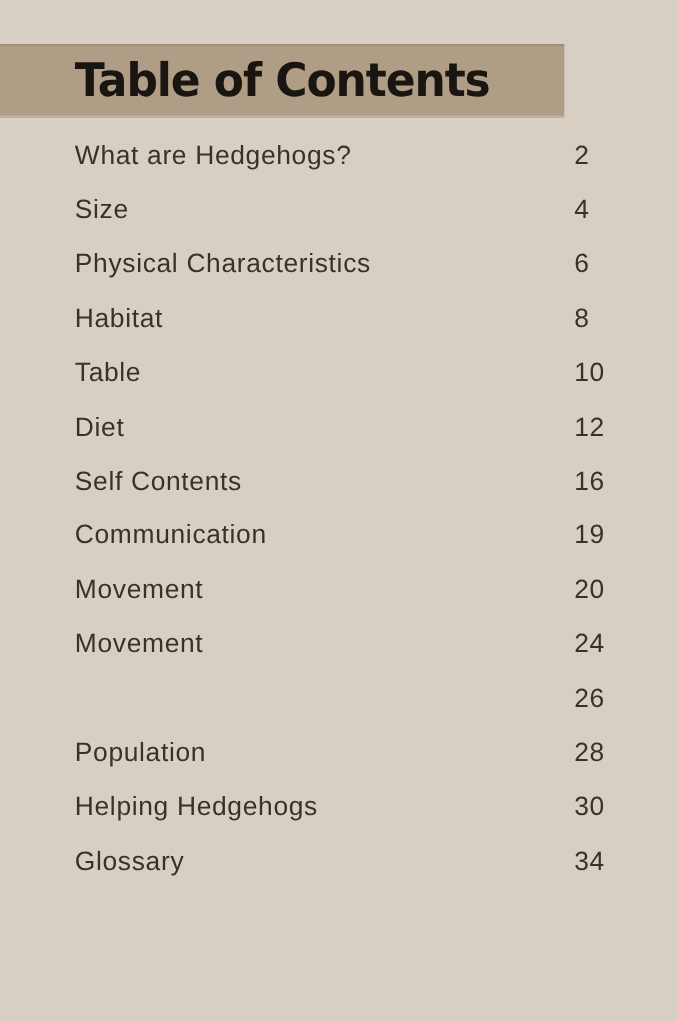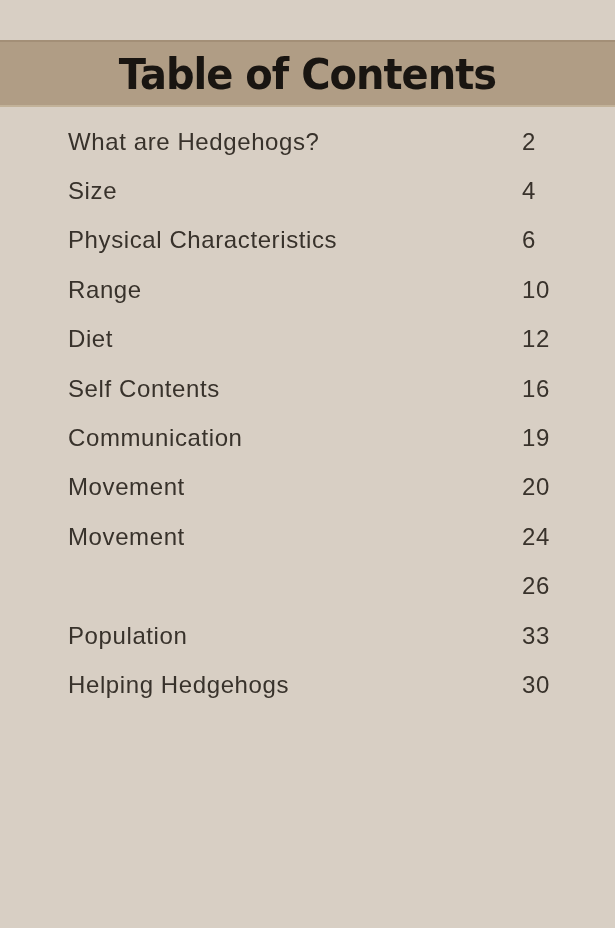--- a/index.html
+++ b/index.html
@@ -18,21 +18,21 @@
     overflow:hidden;
   }
   .page{
     position:relative;
     width:615px;height:928px;
     background:var(--bg);
   }
   .title-band{
     position:absolute;
     left:0;top:40px;
-    width:615px;height:67px;
+    width:513px;height:67px;
     background:var(--band);
     border-top:2px solid var(--band-edge-top);
     border-bottom:2px solid var(--band-edge-bottom);
     box-sizing:border-box;
     display:flex;
     align-items:center;
     justify-content:center;
     text-align:right;
   }
   .page-title{
@@ -93,21 +93,25 @@
     </div>
     <div class="toc-row">
       <span class="toc-label">Size</span>
       <span class="toc-page">4</span>
     </div>
     <div class="toc-row">
       <span class="toc-label">Physical Characteristics</span>
       <span class="toc-page">6</span>
     </div>
     <div class="toc-row">
-      <span class="toc-label">Range</span>
+      <span class="toc-label">Habitat</span>
+      <span class="toc-page">8</span>
+    </div>
+    <div class="toc-row">
+      <span class="toc-label">Table</span>
       <span class="toc-page">10</span>
     </div>
     <div class="toc-row">
       <span class="toc-label">Diet</span>
       <span class="toc-page">12</span>
     </div>
     <div class="toc-row">
       <span class="toc-label">Self Contents</span>
       <span class="toc-page">16</span>
     </div>
@@ -121,21 +125,25 @@
     </div>
     <div class="toc-row">
       <span class="toc-label">Movement</span>
       <span class="toc-page">24</span>
     </div>
     <div class="toc-row">
       <span class="toc-page">26</span>
     </div>
     <div class="toc-row">
       <span class="toc-label">Population</span>
-      <span class="toc-page">33</span>
+      <span class="toc-page">28</span>
     </div>
     <div class="toc-row">
       <span class="toc-label">Helping Hedgehogs</span>
       <span class="toc-page">30</span>
+    </div>
+    <div class="toc-row">
+      <span class="toc-label">Glossary</span>
+      <span class="toc-page">34</span>
     </div>
   </div>
 
 </div>
 
 </body></html>

